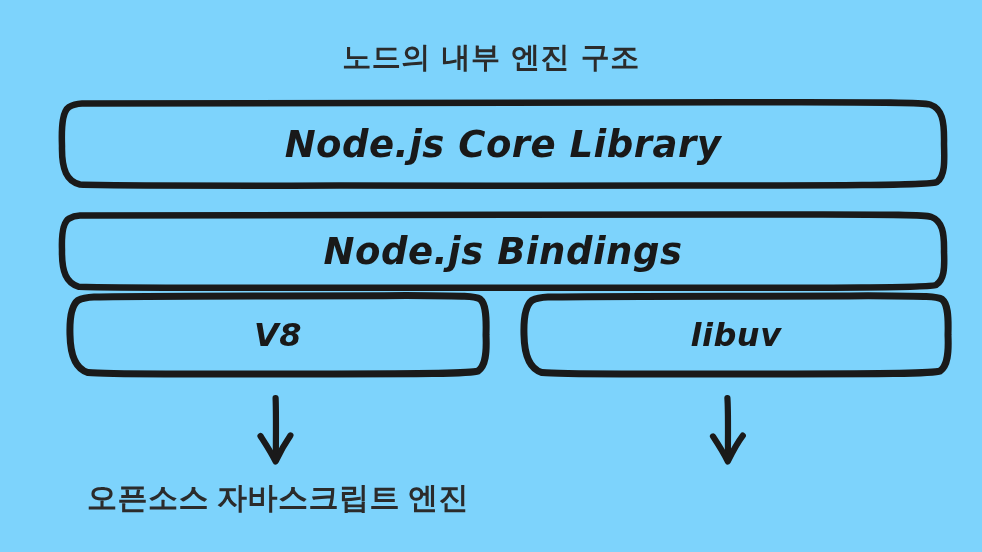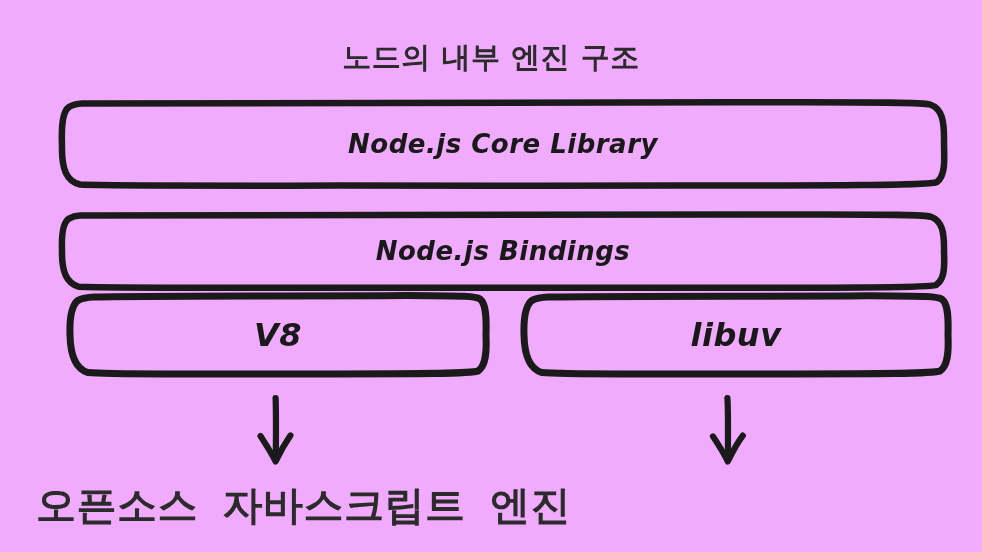--- a/index.html
+++ b/index.html
@@ -4,21 +4,21 @@
 <style>
   html, body {
     margin: 0;
     padding: 0;
     background: #ffffff;
   }
   #canvas {
     position: relative;
     width: 982px;
     height: 552px;
-    background: #f0abfc;
+    background: #7dd3fc;
     overflow: hidden;
     font-family: "DejaVu Sans", sans-serif;
   }
 
   
   .diagram-title {
     position: absolute;
     left: 0;
     top: 38px;
     width: 982px;
@@ -60,38 +60,38 @@
     letter-spacing: 0.5px;
     white-space: nowrap;
   }
 
   #box-core        { left: 58px;  top: 100px; width: 890px; height: 88px; }
   #box-bindings    { left: 58px;  top: 212px; width: 890px; height: 78px; }
   #box-v8          { left: 66px;  top: 293px; width: 424px; height: 84px; }
   #box-libuv       { left: 520px; top: 293px; width: 432px; height: 84px; }
 
   #box-core .box-label,
-  #box-bindings .box-label { font-size: 26px; }
+  #box-bindings .box-label { font-size: 37px; }
   #box-v8 .box-label,
   #box-libuv .box-label    { font-size: 32px; }
 
   
   .arrow {
     position: absolute;
     overflow: visible;
   }
   #arrow-v8    { left: 250px; top: 396px; width: 52px; height: 68px; }
   #arrow-libuv { left: 702px; top: 396px; width: 52px; height: 68px; }
 
   
   .caption {
     position: absolute;
     text-align: center;
-    font-family: Liberation Mono, monospace;
-    font-size: 40px;
+    font-family: Liberation Serif, serif;
+    font-size: 30px;
     font-weight: 600;
     color: #2b2b2b;
     letter-spacing: 0.5px;
     white-space: nowrap;
   }
   #caption-v8    { left: 36px;  top: 478px; width: 484px; }
   #caption-libuv { left: 508px; top: 478px; width: 440px; }
   .caption .latin {
     font-style: italic;
     font-weight: 600;

